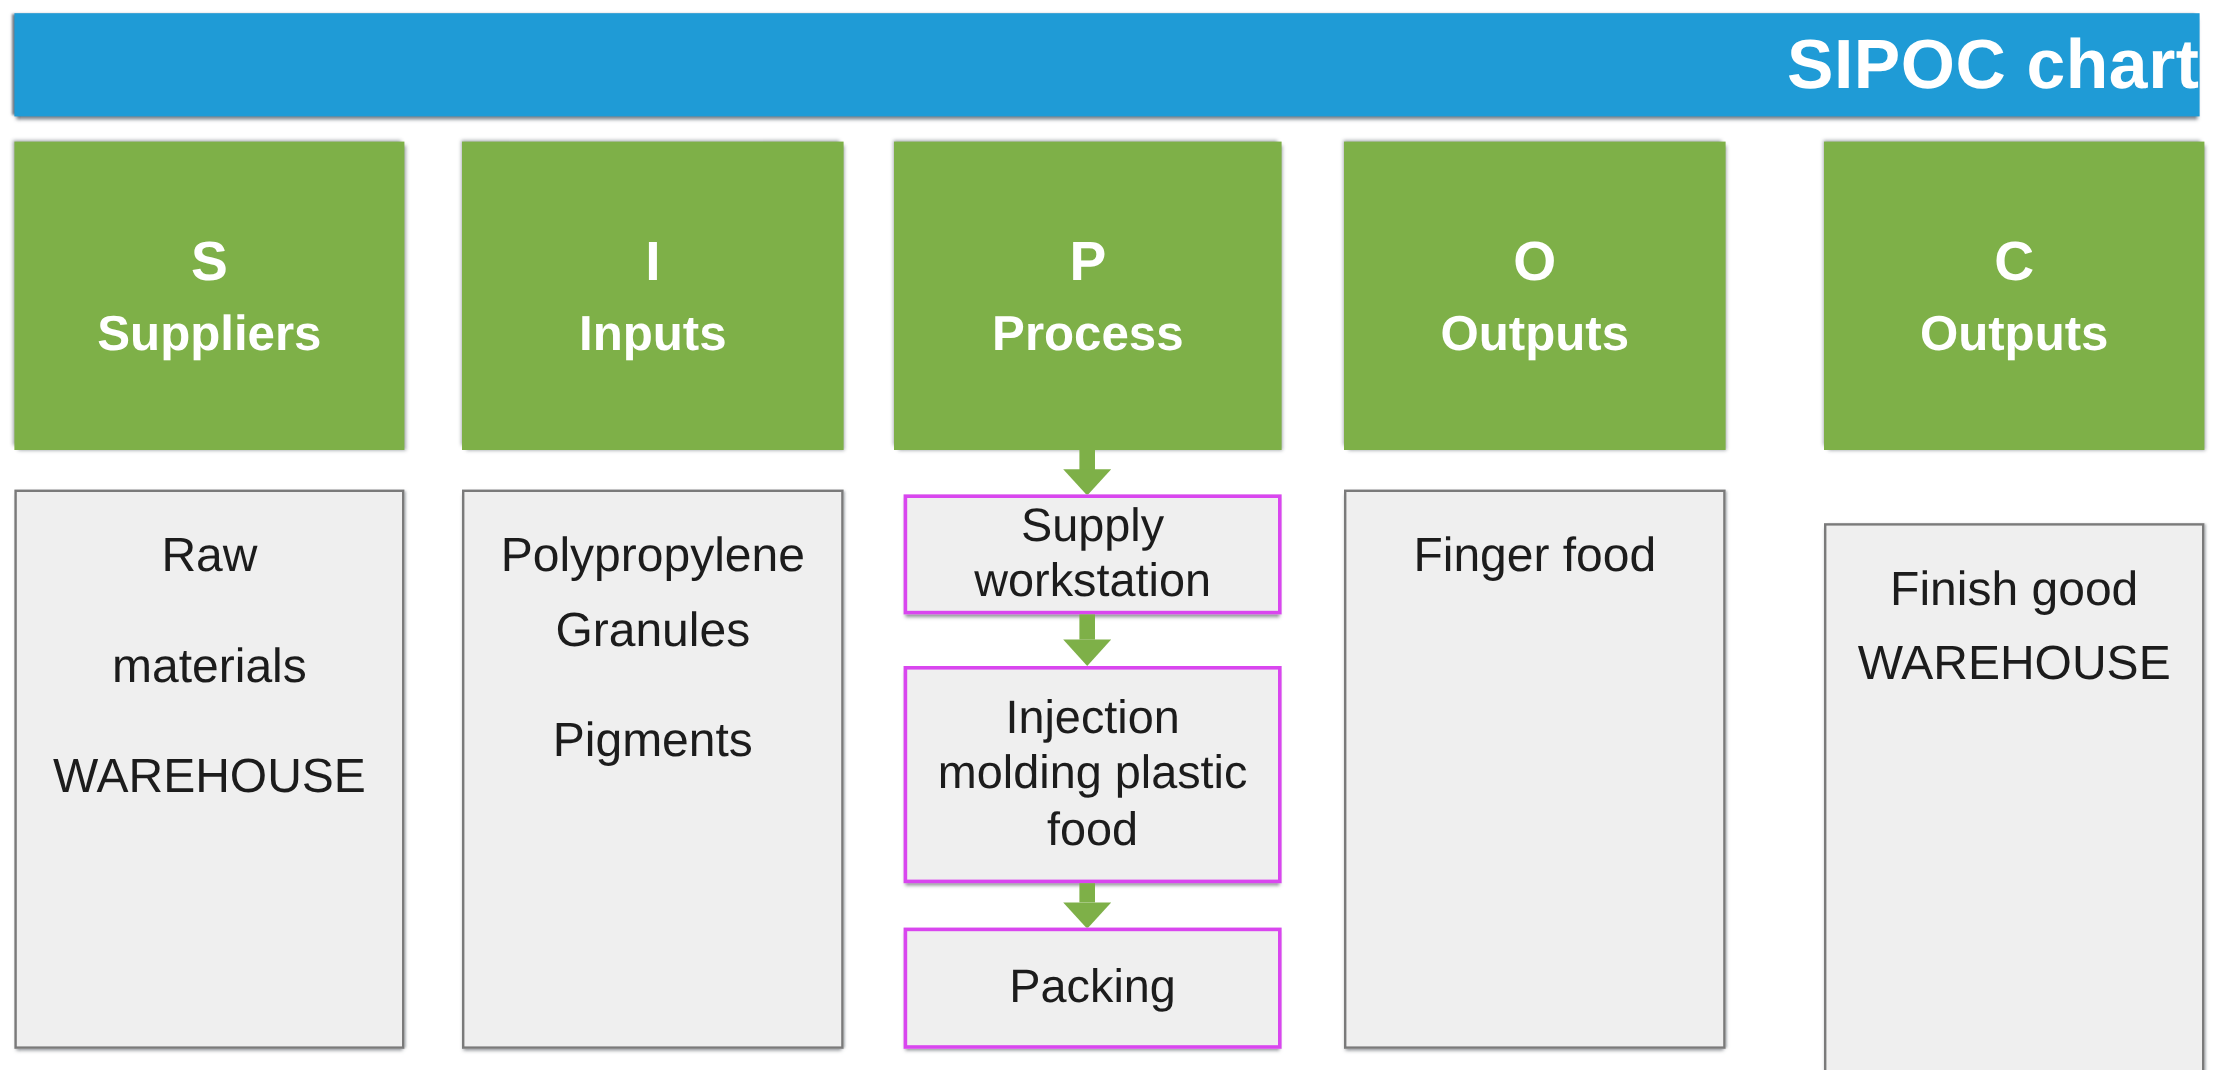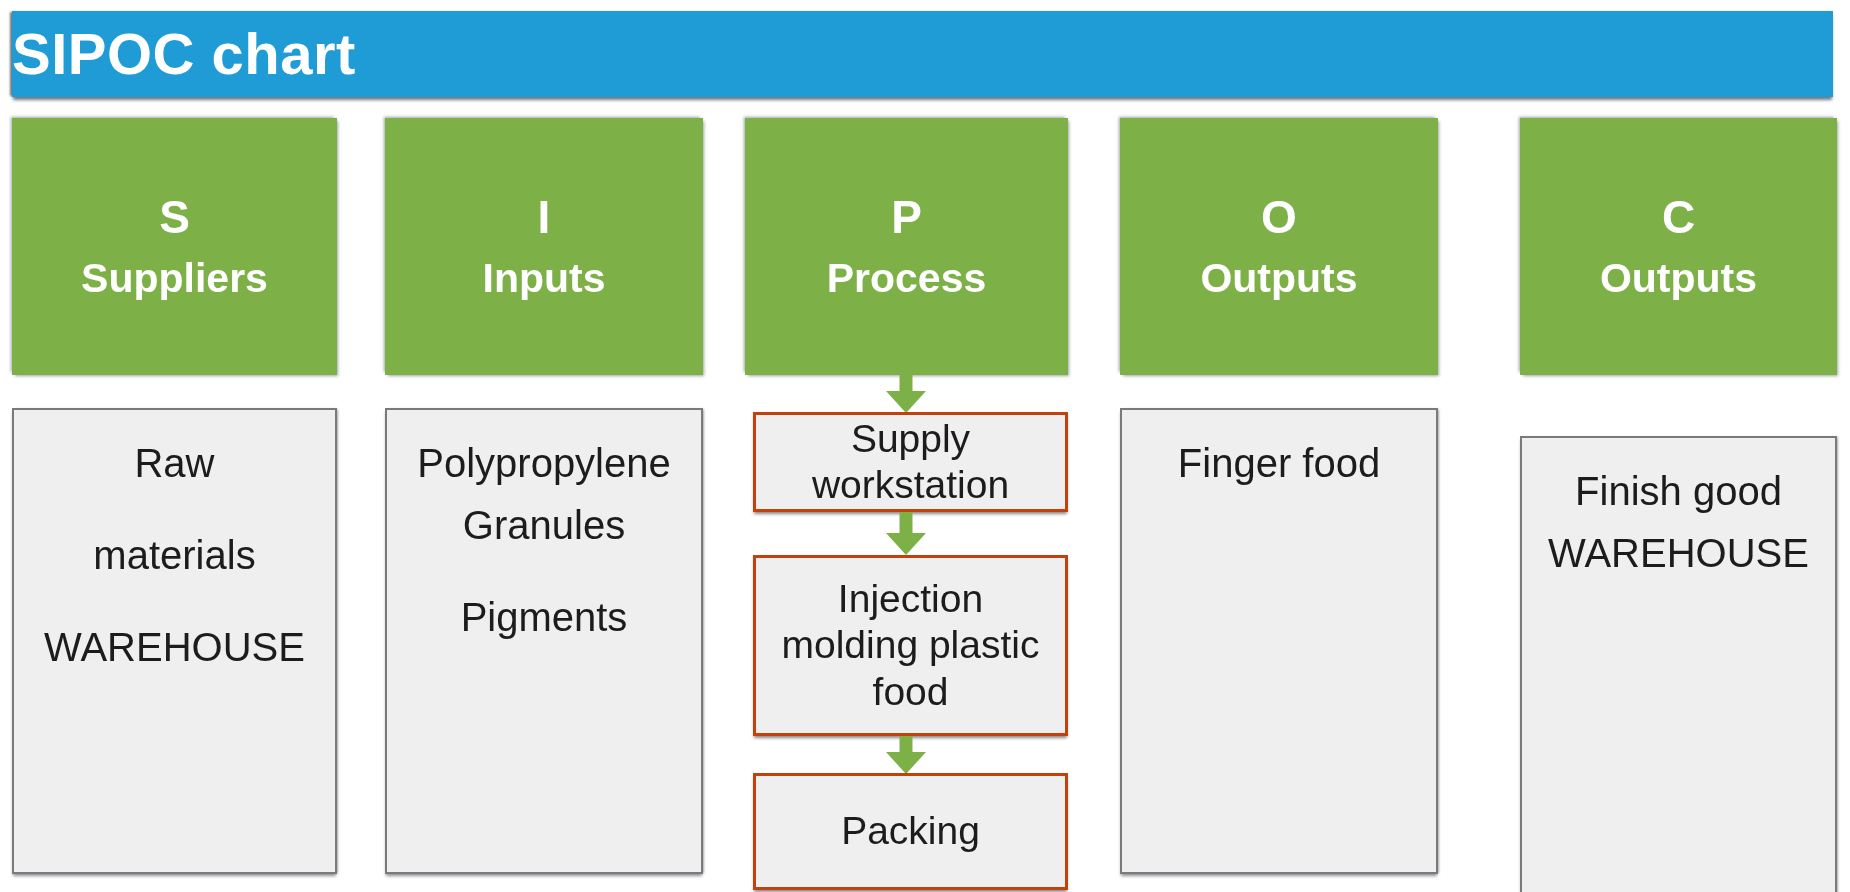--- a/index.html
+++ b/index.html
@@ -26,21 +26,21 @@
     position: absolute;
     left: 12px;
     top: 11px;
     width: 1821px;
     height: 86px;
     background: #1F9BD6;
     box-shadow: -3px 0 2px -1px rgba(90,100,110,0.85),
                  0 4px 3px -1px rgba(90,100,110,0.85);
     display: flex;
     align-items: center;
-    justify-content: flex-start;
+    justify-content: flex-end;
   }
   .title-text {
     color: #ffffff;
     font-size: 58px;
     font-weight: bold;
     letter-spacing: 0.5px;
     line-height: 1;
     white-space: nowrap;
   }
 
@@ -83,21 +83,21 @@
     font-size: 40px;
     line-height: 1.55;
   }
   .content-box .line { display: block; white-space: nowrap; }
   .content-box .spacer { display: block; height: 30px; }
 
   
   .step-box {
     position: absolute;
     background: #EFEFEF;
-    border: 3px solid #c2410c;
+    border: 3px solid #d946ef;
     box-shadow: 0 3px 3px -1px rgba(120,125,130,0.9);
     box-sizing: border-box;
     display: flex;
     flex-direction: column;
     align-items: center;
     justify-content: center;
     text-align: center;
     color: #1c1c1c;
     font-size: 39px;
     line-height: 1.18;
@@ -185,21 +185,21 @@
     <span class="line">Injection</span>
     <span class="line">molding plastic</span>
     <span class="line">food</span>
   </div>
 
   <div class="arrow" style="left:886px; top:736px; height:38px;">
     <span class="shaft" style="height:16px;"></span>
     <span class="head"></span>
   </div>
 
-  <div class="step-box" style="left:753px; top:773px; width:315px; height:117px;">
+  <div class="step-box" style="left:753px; top:773px; width:315px; height:101px;">
     <span class="line">Packing</span>
   </div>
 
   <div class="col-header" style="left:1120px; top:118px; width:318px; height:257px;">
     <span class="letter">O</span>
     <span class="word">Outputs</span>
   </div>
   <div class="content-box" style="left:1120px; top:408px; width:318px; height:466px;">
     <span class="line">Finger food</span>
   </div>

